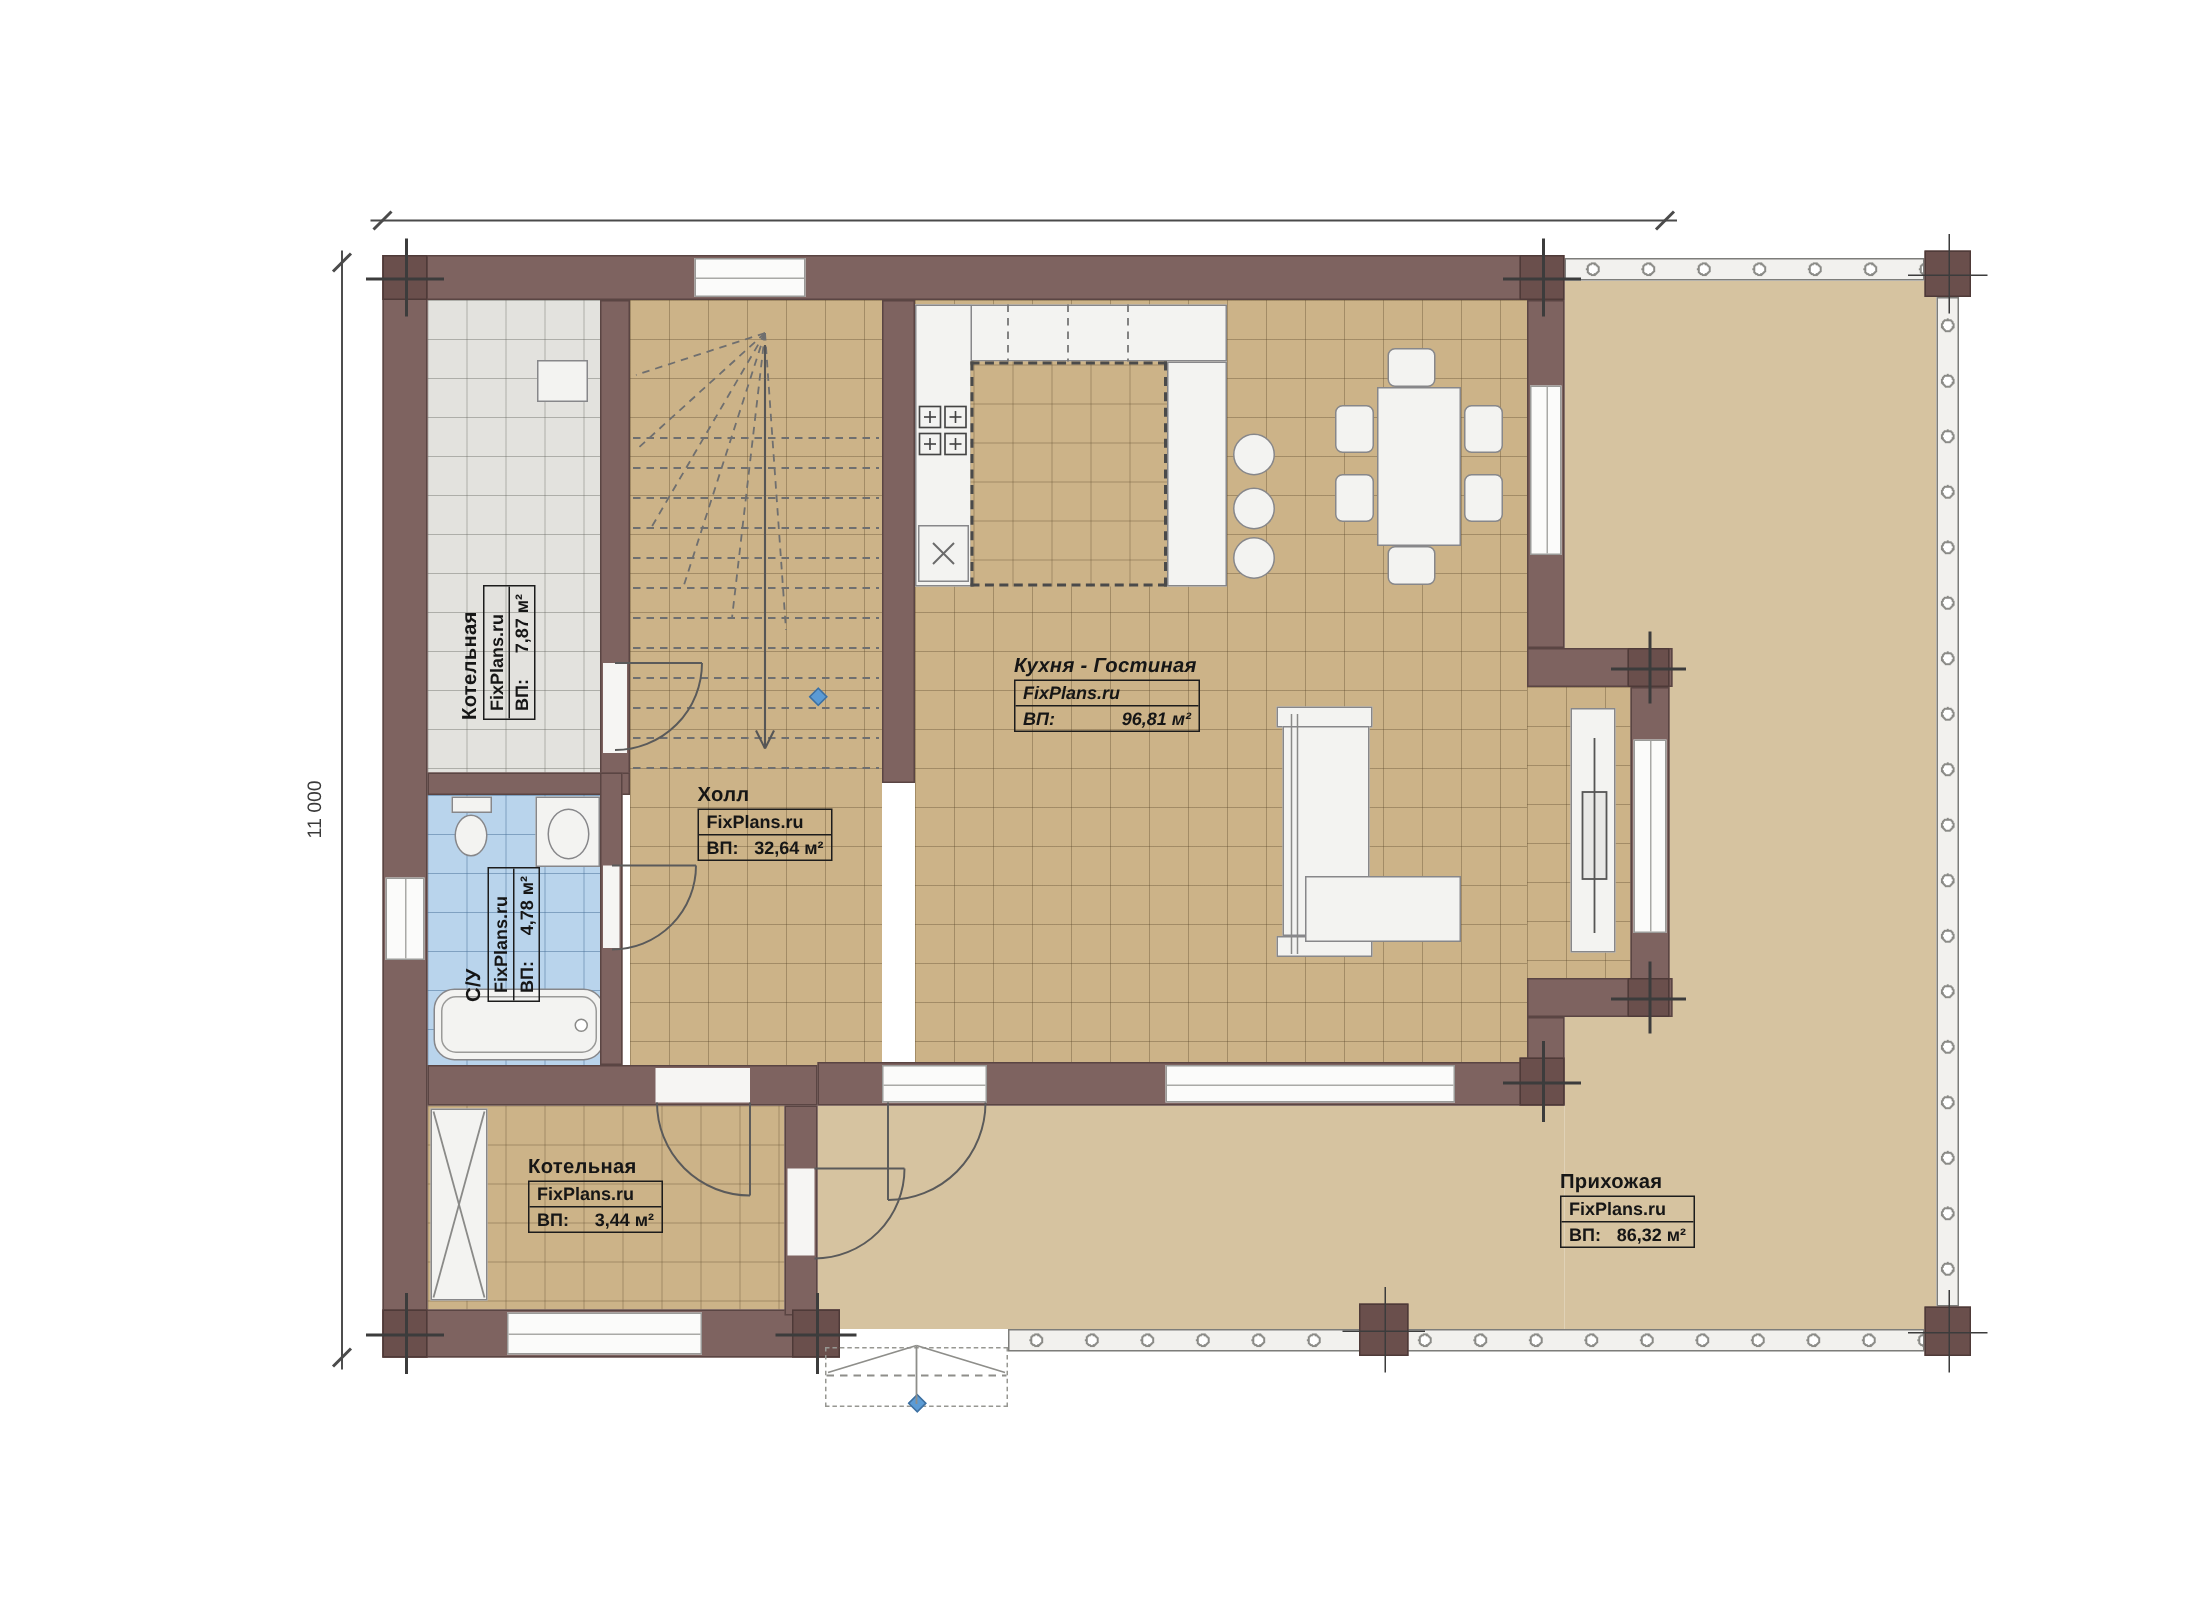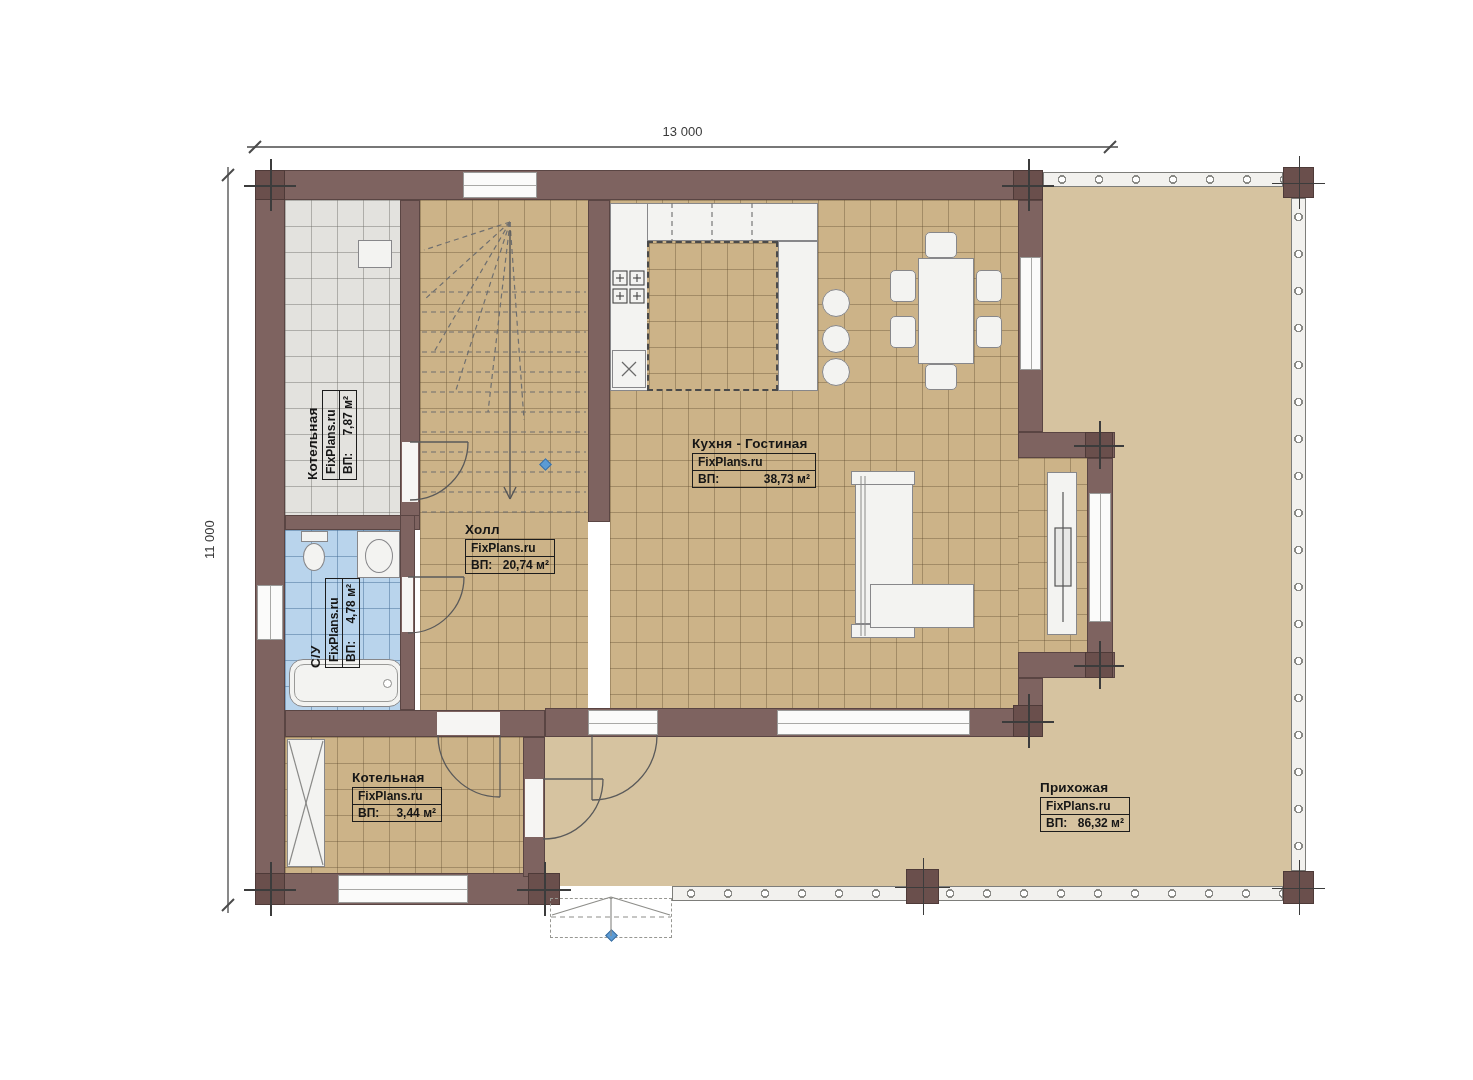--- a/index.html
+++ b/index.html
@@ -236,41 +236,40 @@
     </g>
 
     <g stroke="#8e8e8a" stroke-width="1.2" fill="none">
       <line x1="551" y1="917" x2="671" y2="917" stroke-dasharray="5 4"></line>
       <line x1="552" y1="915" x2="611" y2="897"></line>
       <line x1="611" y1="897" x2="670" y2="915"></line>
       <line x1="611" y1="897" x2="611" y2="936"></line>
     </g>
   </svg>
 
-  <div class="dim-text" style="left:255px;top:124px;width:855px;">13 000</div>
   <div class="dim-text dim-text-v" style="left:202px;top:175px;height:730px;width:16px;">11 000</div>
 
   <div class="room-label" style="left:465px;top:522px;">
     <div class="room-name">Холл</div>
     <div class="label-box">
       <div class="label-row watermark">FixPlans.ru</div>
       <div class="label-row area">
           <span>ВП:</span>
-          <span>20,74 м²</span>
-        </div>
-    </div>
-  </div>
-
-  <div class="room-label" style="left:692px;top:436px;">
+          <span>32,64 м²</span>
+        </div>
+    </div>
+  </div>
+
+  <div class="room-label" style="left:676px;top:436px;font-style:italic;">
     <div class="room-name">Кухня - Гостиная</div>
     <div class="label-box wide">
       <div class="label-row watermark">FixPlans.ru</div>
       <div class="label-row area">
           <span>ВП:</span>
-          <span>38,73 м²</span>
+          <span>96,81 м²</span>
         </div>
     </div>
   </div>
 
   <div class="room-label" style="left:352px;top:770px;">
     <div class="room-name">Котельная</div>
     <div class="label-box">
       <div class="label-row watermark">FixPlans.ru</div>
       <div class="label-row area">
           <span>ВП:</span>

